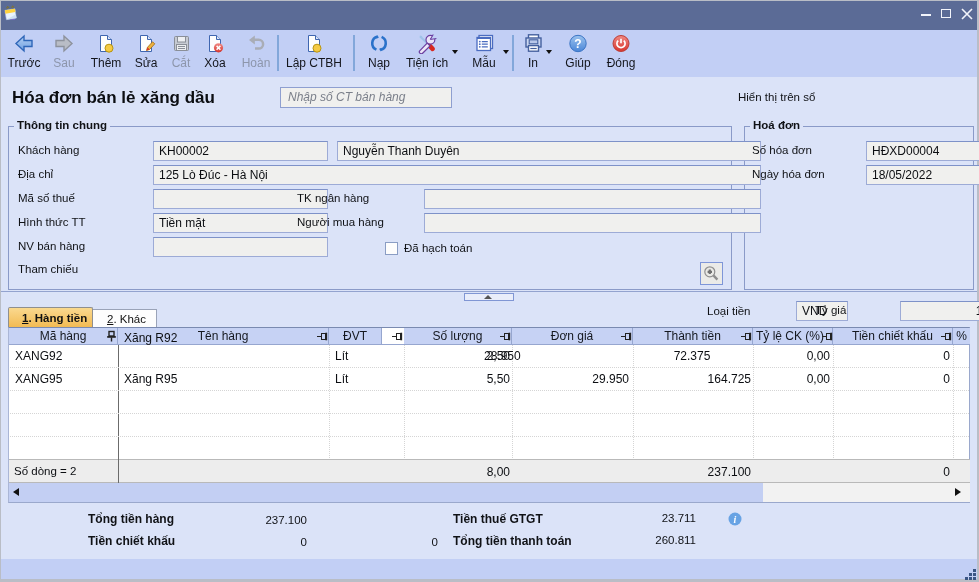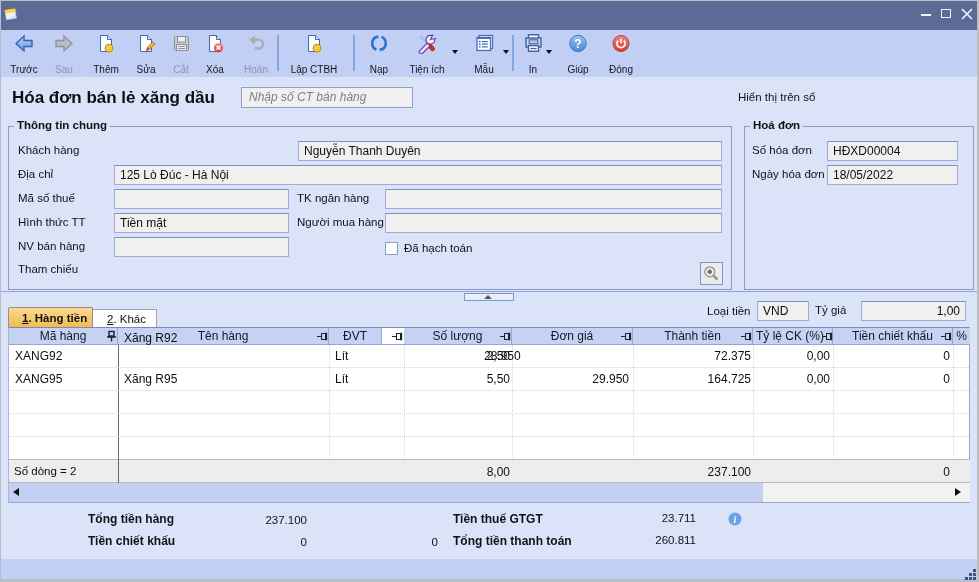--- a/index.html
+++ b/index.html
@@ -3,27 +3,27 @@
 <meta charset="utf-8">
 <style>
 html,body{margin:0;padding:0;}
 #w{position:relative;width:979px;height:582px;background:#b9bdc6;font-family:"Liberation Sans",sans-serif;overflow:hidden;}
 #content{position:absolute;left:1px;top:1px;width:976px;height:578px;background:#dbe3f8;}
 #titlebar{position:absolute;left:1px;top:1px;width:976px;height:29px;background:#5b6b96;}
 #titletext{position:absolute;left:22px;top:8px;font-size:12px;color:#eef1fb;}
 #toolbar{position:absolute;left:1px;top:30px;width:976px;height:47px;background:#c2cff5;}
 .titem{position:absolute;top:33px;text-align:center;}
 .titem .ic{height:21px;}
-.titem .tl{font-size:10px;color:#14161c;margin-top:10px;white-space:nowrap;}
+.titem .tl{font-size:12px;color:#14161c;margin-top:2px;white-space:nowrap;}
 .titem.dis .tl{color:#8d96ab;}
 .tsep{position:absolute;top:35px;width:1.5px;height:36px;background:#82a7da;}
 .darr{position:absolute;width:0;height:0;border-left:3.5px solid transparent;border-right:3.5px solid transparent;border-top:4px solid #111;}
 .lbl{position:absolute;font-size:11.5px;color:#101216;white-space:nowrap;}
 .blbl{position:absolute;font-size:12px;font-weight:bold;color:#101216;white-space:nowrap;}
-.inp{position:absolute;height:20px;border:1px solid #9dabd6;border-top-color:#7e92c8;background:#f0f0ee;font-size:12px;color:#0c0e12;padding:0 5px;box-sizing:border-box;line-height:18px;white-space:nowrap;overflow:hidden;}
+.inp{position:absolute;height:20px;border:1px solid #9dabd6;border-top-color:#7e92c8;background:#f0f0ee;font-size:12px;color:#0c0e12;padding:0 5px;box-sizing:border-box;line-height:18px;white-space:nowrap;overflow:hidden;margin-left:39px;}
 .lav{}
 .grp{position:absolute;border:1px solid #8a9ac8;}
 .grplbl{position:absolute;font-size:11.5px;font-weight:bold;color:#101216;background:#dbe3f8;padding:0 3px;white-space:nowrap;}
 .num{text-align:right;}
 .hcell{position:absolute;top:328px;height:16px;background:#c6d2f4;border-right:1px solid #96a6cf;font-size:12px;color:#15181f;text-align:center;line-height:16px;box-sizing:border-box;}
 .vdot{position:absolute;top:345px;height:114px;width:1px;background-image:repeating-linear-gradient(to bottom,#d5d5d5 0,#d5d5d5 1px,transparent 1px,transparent 2px);}
 .hdot{position:absolute;left:10px;width:960px;height:1px;background-image:repeating-linear-gradient(to right,#d5d5d5 0,#d5d5d5 1px,transparent 1px,transparent 2px);}
 .cell{position:absolute;font-size:12px;color:#0c0e12;white-space:nowrap;}
 .pin{position:absolute;top:332px;}
 </style>
@@ -193,20 +193,21 @@
 <div style="position:absolute;left:12px;top:88px;font-size:17px;font-weight:bold;color:#0c0e12">Hóa đơn bán lẻ xăng dầu</div>
 <div class="inp" style="left:241px;top:87px;width:172px;height:21px;border-color:#8e9fd0;color:#7a7f8a;font-style:italic;line-height:19px;padding:0 7px">Nhập số CT bán hàng</div>
 <div class="lbl" style="left:738px;top:91px">Hiển thị trên sổ</div>
 
 <div class="grp" style="left:8px;top:126px;width:722px;height:162px"></div>
 <div class="grplbl" style="left:14px;top:119px">Thông tin chung</div>
 <div class="grp" style="left:744px;top:126px;width:228px;height:162px"></div>
 <div class="grplbl" style="left:750px;top:119px">Hoá đơn</div>
 
 <div class="lbl" style="left:18px;top:144px">Khách hàng</div>
+<div class="inp lav" style="left:114px;top:141px;width:175px">KH00002</div>
 <div class="inp" style="left:298px;top:141px;width:424px">Nguyễn Thanh Duyên</div>
 <div class="lbl" style="left:18px;top:168px">Địa chỉ</div>
 <div class="inp" style="left:114px;top:165px;width:608px">125 Lò Đúc - Hà Nội</div>
 <div class="lbl" style="left:18px;top:192px">Mã số thuế</div>
 <div class="inp lav" style="left:114px;top:189px;width:175px"></div>
 <div class="lbl" style="left:297px;top:192px">TK ngân hàng</div>
 <div class="inp" style="left:385px;top:189px;width:337px"></div>
 <div class="lbl" style="left:18px;top:216px">Hình thức TT</div>
 <div class="inp lav" style="left:114px;top:213px;width:175px">Tiền mặt</div>
 <div class="lbl" style="left:297px;top:216px">Người mua hàng</div>
@@ -303,21 +304,21 @@
 <div class="hdot" style="top:367px"></div>
 <div class="hdot" style="top:390px"></div>
 <div class="hdot" style="top:413px"></div>
 <div class="hdot" style="top:436px"></div>
 
 <div class="cell" style="left:15px;top:349px">XANG92</div>
 <div class="cell" style="left:124px;top:331px">Xăng R92</div>
 <div class="cell" style="left:335px;top:349px">Lít</div>
 <div class="cell" style="left:404px;top:349px;width:106px;text-align:right">2,50</div>
 <div class="cell" style="left:484px;top:349px;width:117px;text-align:left">28.950</div>
-<div class="cell" style="left:633px;top:349px;width:118px;text-align:right">72.375</div>
+<div class="cell" style="left:633px;top:349px;width:118px;text-align:center">72.375</div>
 <div class="cell" style="left:753px;top:349px;width:77px;text-align:right">0,00</div>
 <div class="cell" style="left:833px;top:349px;width:117px;text-align:right">0</div>
 
 <div class="cell" style="left:15px;top:372px">XANG95</div>
 <div class="cell" style="left:124px;top:372px">Xăng R95</div>
 <div class="cell" style="left:335px;top:372px">Lít</div>
 <div class="cell" style="left:404px;top:372px;width:106px;text-align:right">5,50</div>
 <div class="cell" style="left:512px;top:372px;width:117px;text-align:right">29.950</div>
 <div class="cell" style="left:633px;top:372px;width:118px;text-align:right">164.725</div>
 <div class="cell" style="left:753px;top:372px;width:77px;text-align:right">0,00</div>

